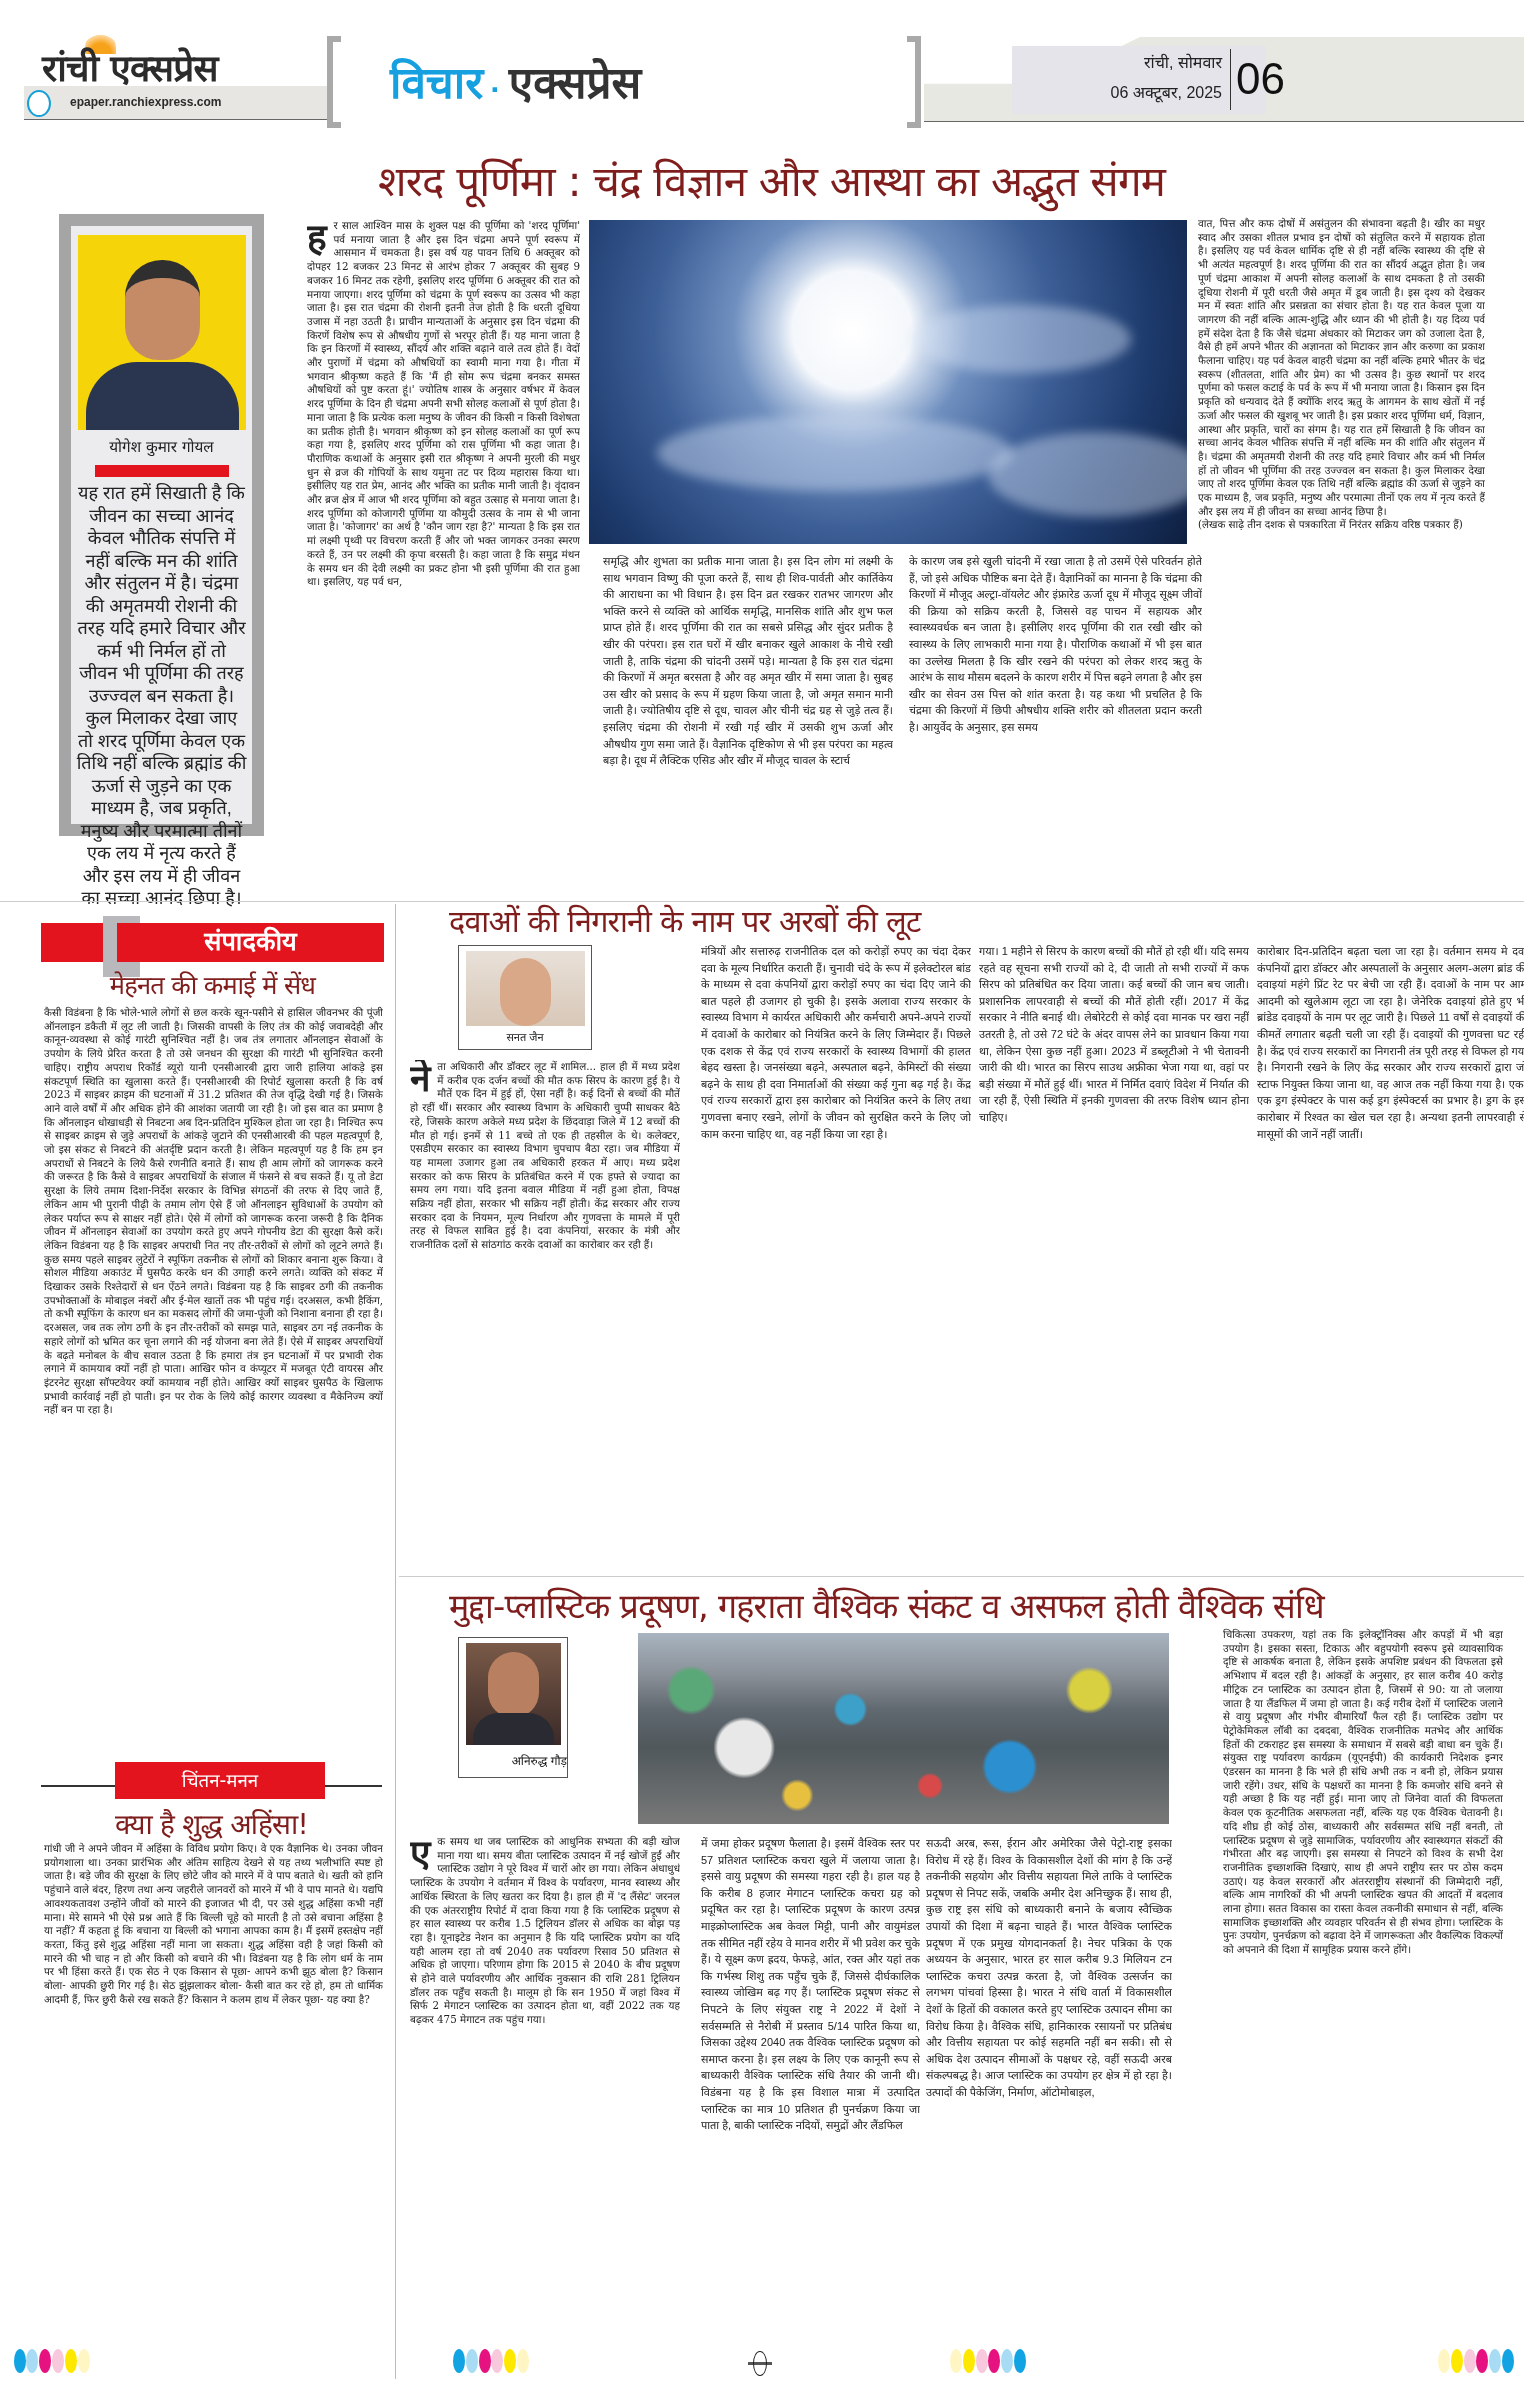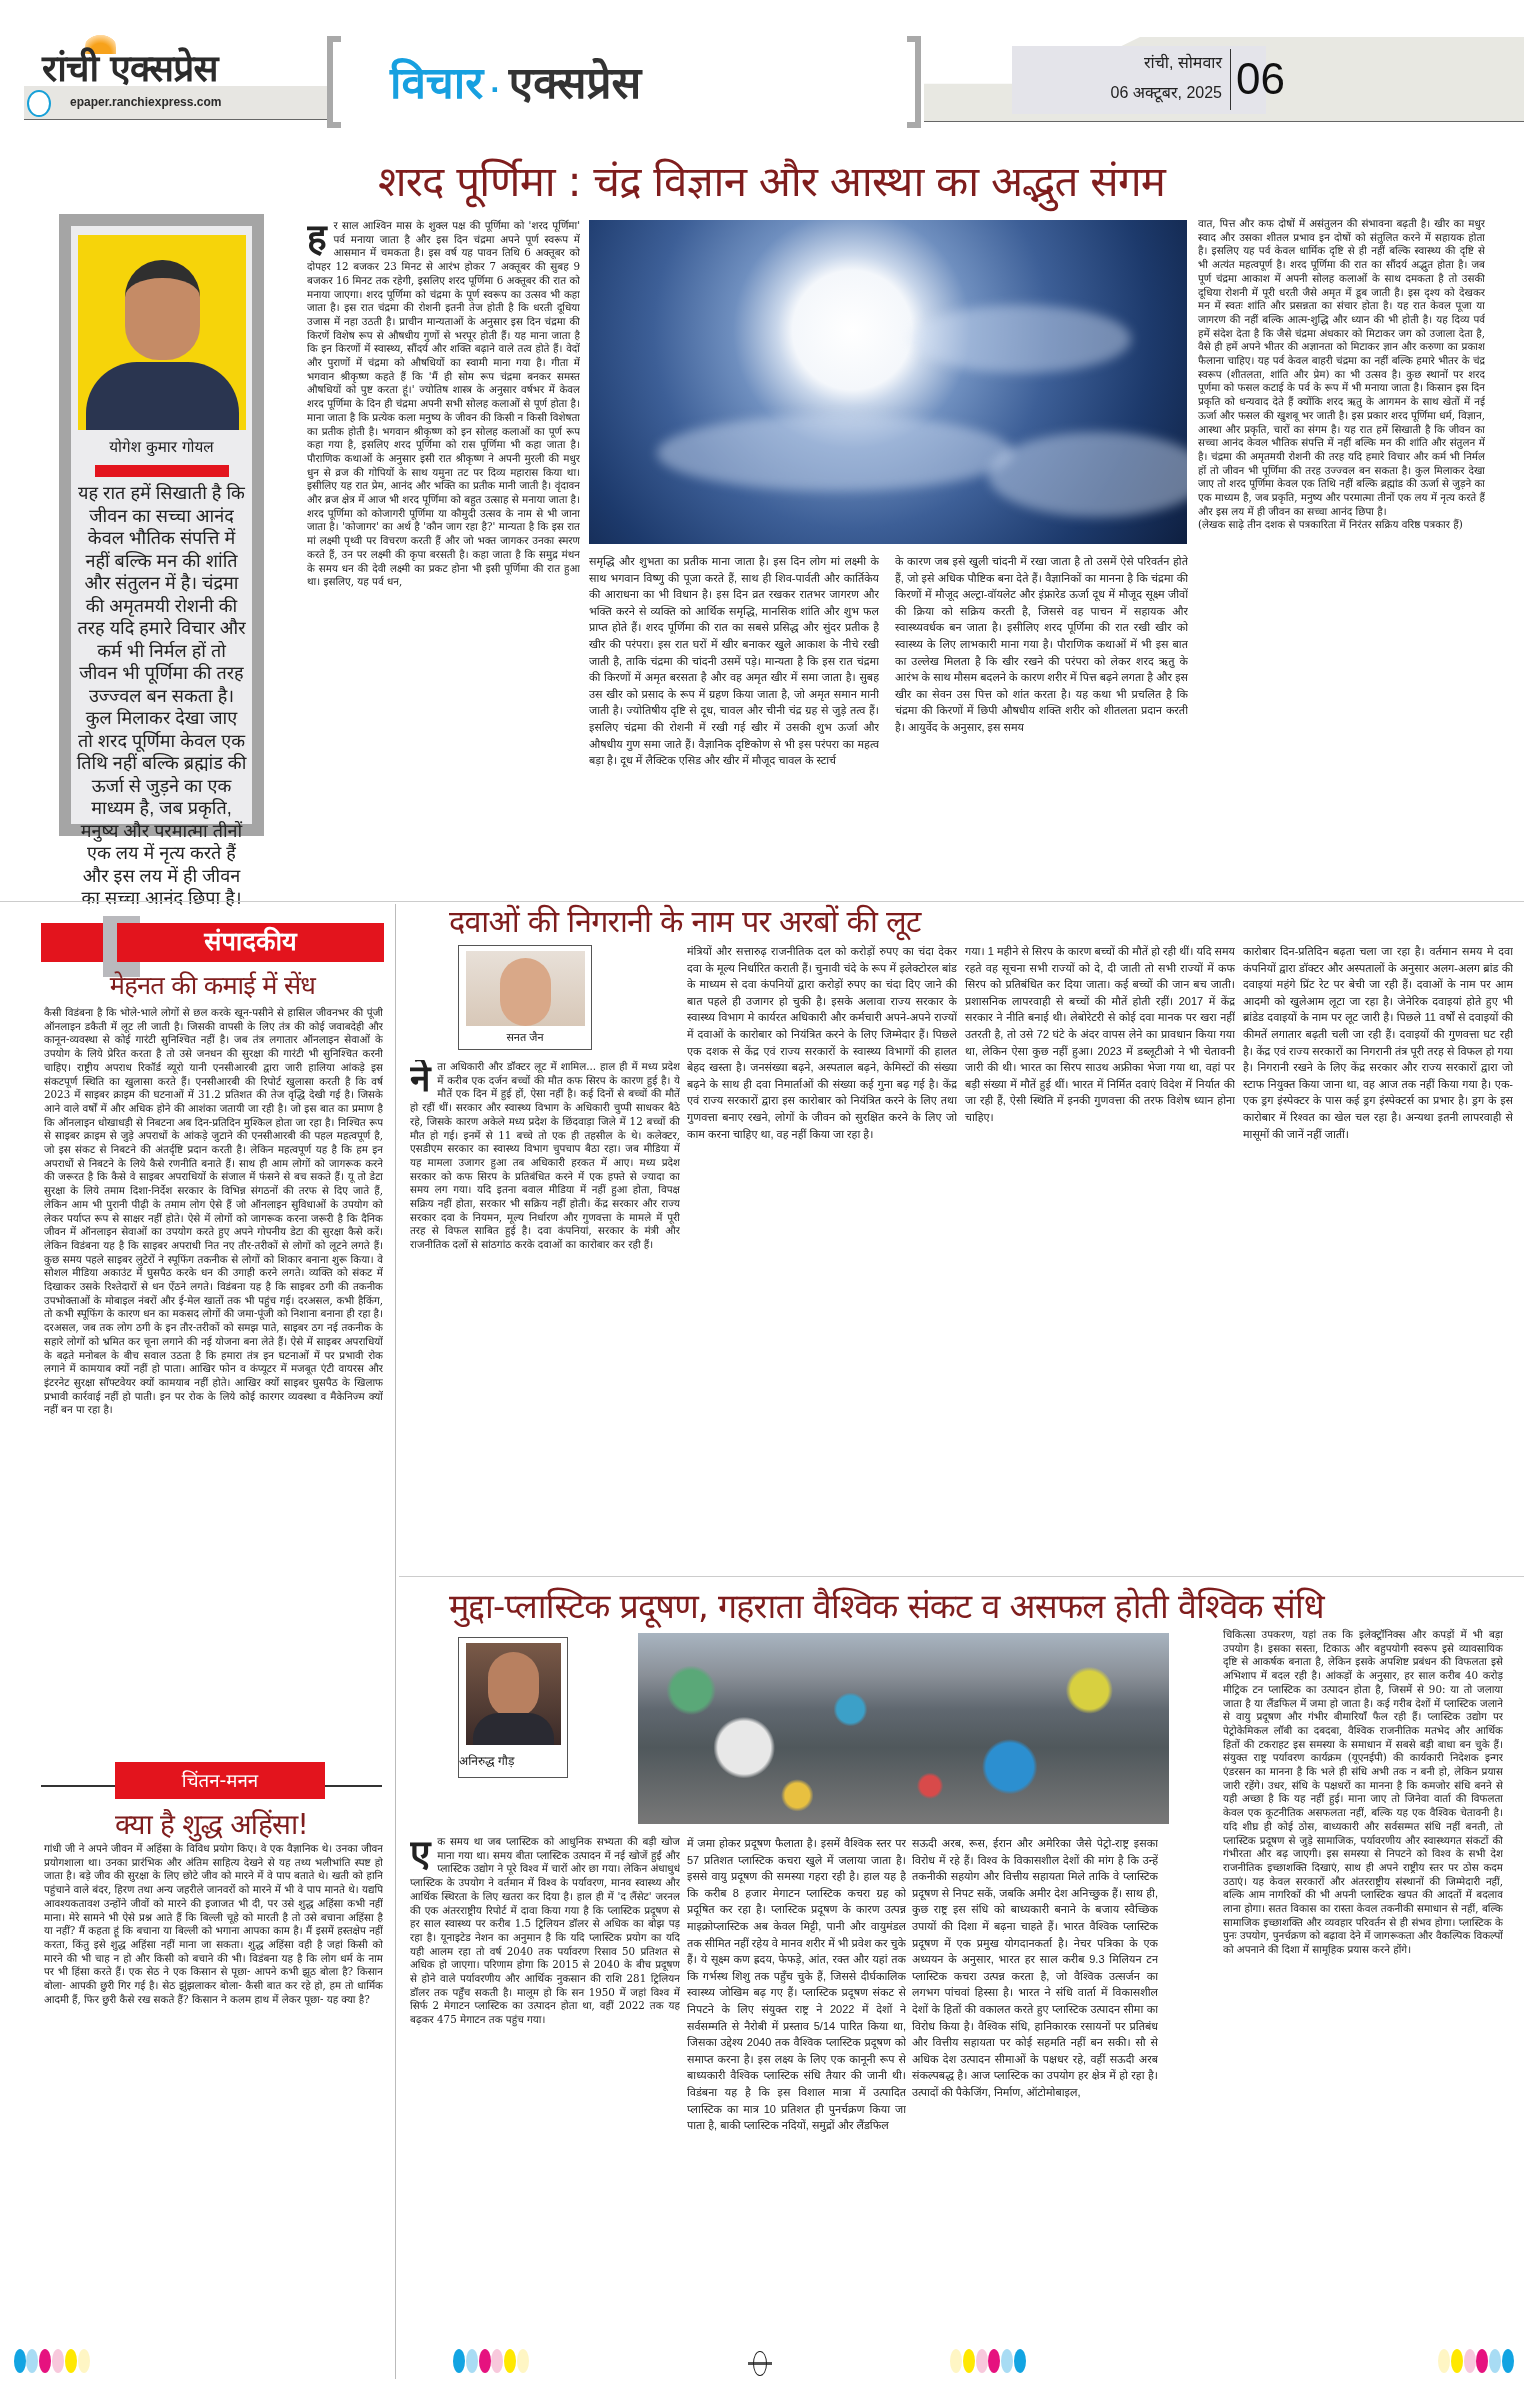--- a/index.html
+++ b/index.html
@@ -31,21 +31,21 @@
   .author-box { left: 59px; top: 214px; width: 205px; height: 622px; background: #a5a5a5; padding: 12px; }
   .author-inner { position: absolute; left: 12px; top: 12px; right: 12px; bottom: 12px; background: #ececee; }
   .author-photo { position: absolute; left: 6.8px; top: 8.5px; width: 168px; height: 195px; background: #f6d40a; overflow: hidden; }
   .person-head { position: absolute; left: 47px; top: 25.4px; width: 75px; height: 100px; border-radius: 37px 37px 34px 34px; background: #c58b66; border-top: 18.7px solid #2f2f2f; }
   .person-body { position: absolute; left: 8.5px; top: 127px; width: 153px; height: 76px; border-radius: 51px 51px 0 0; background: #2a3550; }
   .author-name { position: absolute; left: 0; right: 0; top: 210px; text-align: center; font-size: 15.3px; color: #222; }
   .author-redbar { position: absolute; left: 24px; top: 239px; width: 134px; height: 12px; background: #e3141d; }
   .author-quote { position: absolute; left: 5.1px; right: 5.1px; top: 256px; text-align: center; font-size: 18px; line-height: 22.5px; color: #222; font-family: "Liberation Sans", sans-serif; }
   
   .col { font-family: "DejaVu Serif", serif; font-size: 10.3px; line-height: 13.7px; color: #222; text-align: justify; overflow: hidden; }
-  .cond { font-family: "Liberation Sans", sans-serif; font-size: 11px; line-height: 16.6px; }
+  .cond { font-family: "Liberation Sans", sans-serif; font-size: 11px; line-height: 16.6px; margin-left: 14px; }
   .dropcap { float: left; font-weight: bold; font-size: 37px; line-height: 37px; margin-right: 6.8px; font-family: "DejaVu Sans", sans-serif; }
   .moon-img { left: 589px; top: 220px; width: 598px; height: 324px; background: radial-gradient(circle at 44% 34%, #ffffff 0, #f4f7fb 15%, #c8d6ea 19%, #6f8fbf 30%, #3d5f97 50%, #1d3a6c 75%, #0e1f40 100%); overflow: hidden; }
   .moon-cloud { position: absolute; background: rgba(210,225,245,0.45); border-radius: 50%; filter: blur(5.1px); }
   .vrule { width: 0.8px; background: #bbb; }
   
   .editorial-tab { left: 41px; top: 923px; width: 343px; height: 39px; background: #e3141d; }
   .editorial-tab-gray { left: 103px; top: 916px; width: 37px; height: 61px; background: #b9b9bd; }
   .editorial-tab-inner { left: 117px; top: 923px; width: 267px; height: 39px; background: #e3141d; }
   .editorial-label { left: 117px; top: 923px; width: 267px; text-align: center; color: #fff; font-weight: bold; font-size: 25.4px; }
   .editorial-headline { left: 41px; top: 967px; width: 343px; text-align: center; font-size: 25.4px; }
@@ -54,21 +54,21 @@
   .chintan-headline { left: 41px; top: 1804px; width: 341px; text-align: center; font-size: 28px; }
   
   .dawa-headline { left: 449px; top: 899px; width: 1075px; font-size: 30.5px; }
   .author2 { left: 458px; top: 945px; width: 134px; height: 105px; border: 0.8px solid #555; background: #fff; }
   .author2-photo { position: absolute; left: 6.8px; top: 5.1px; width: 119px; height: 75px; background: linear-gradient(#e8e0d8, #d8c8b8); overflow: hidden; }
   .author2-name { position: absolute; left: 0; right: 0; top: 83px; text-align: center; font-size: 11px; font-family: "Liberation Sans", sans-serif; }
   
   .plastic-headline { left: 449px; top: 1582px; width: 1075px; text-align: left; font-size: 34px; }
   .author3 { left: 458px; top: 1637px; width: 110px; height: 141px; border: 0.8px solid #555; background: #fff; }
   .author3-photo { position: absolute; left: 6.8px; top: 5.1px; width: 95px; height: 102px; background: linear-gradient(#7a5a48, #3a2a28); overflow: hidden; }
-  .author3-name { position: absolute; left: 0; right: 0; top: 114px; text-align: left; font-size: 12px; font-family: "Liberation Sans", sans-serif; }
+  .author3-name { position: absolute; left: 0; right: 0; top: 114px; text-align: right; font-size: 12px; font-family: "Liberation Sans", sans-serif; }
   .plastic-img { left: 638px; top: 1633px; width: 531px; height: 191px; overflow: hidden;
     background:
       radial-gradient(circle at 20% 60%, #e8e8e8 0 6%, transparent 7%),
       radial-gradient(circle at 40% 40%, #3ca0c8 0 4%, transparent 5%),
       radial-gradient(circle at 70% 70%, #2c8fd0 0 6%, transparent 7%),
       radial-gradient(circle at 55% 80%, #d84a4a 0 3%, transparent 4%),
       radial-gradient(circle at 85% 30%, #d8d040 0 4%, transparent 5%),
       radial-gradient(circle at 30% 85%, #e8c040 0 3%, transparent 4%),
       radial-gradient(circle at 10% 30%, #5aa878 0 4%, transparent 5%),
       linear-gradient(#a8b4c0 0, #8a9098 22%, #606870 40%, #50585c 60%, #787878 100%); }

